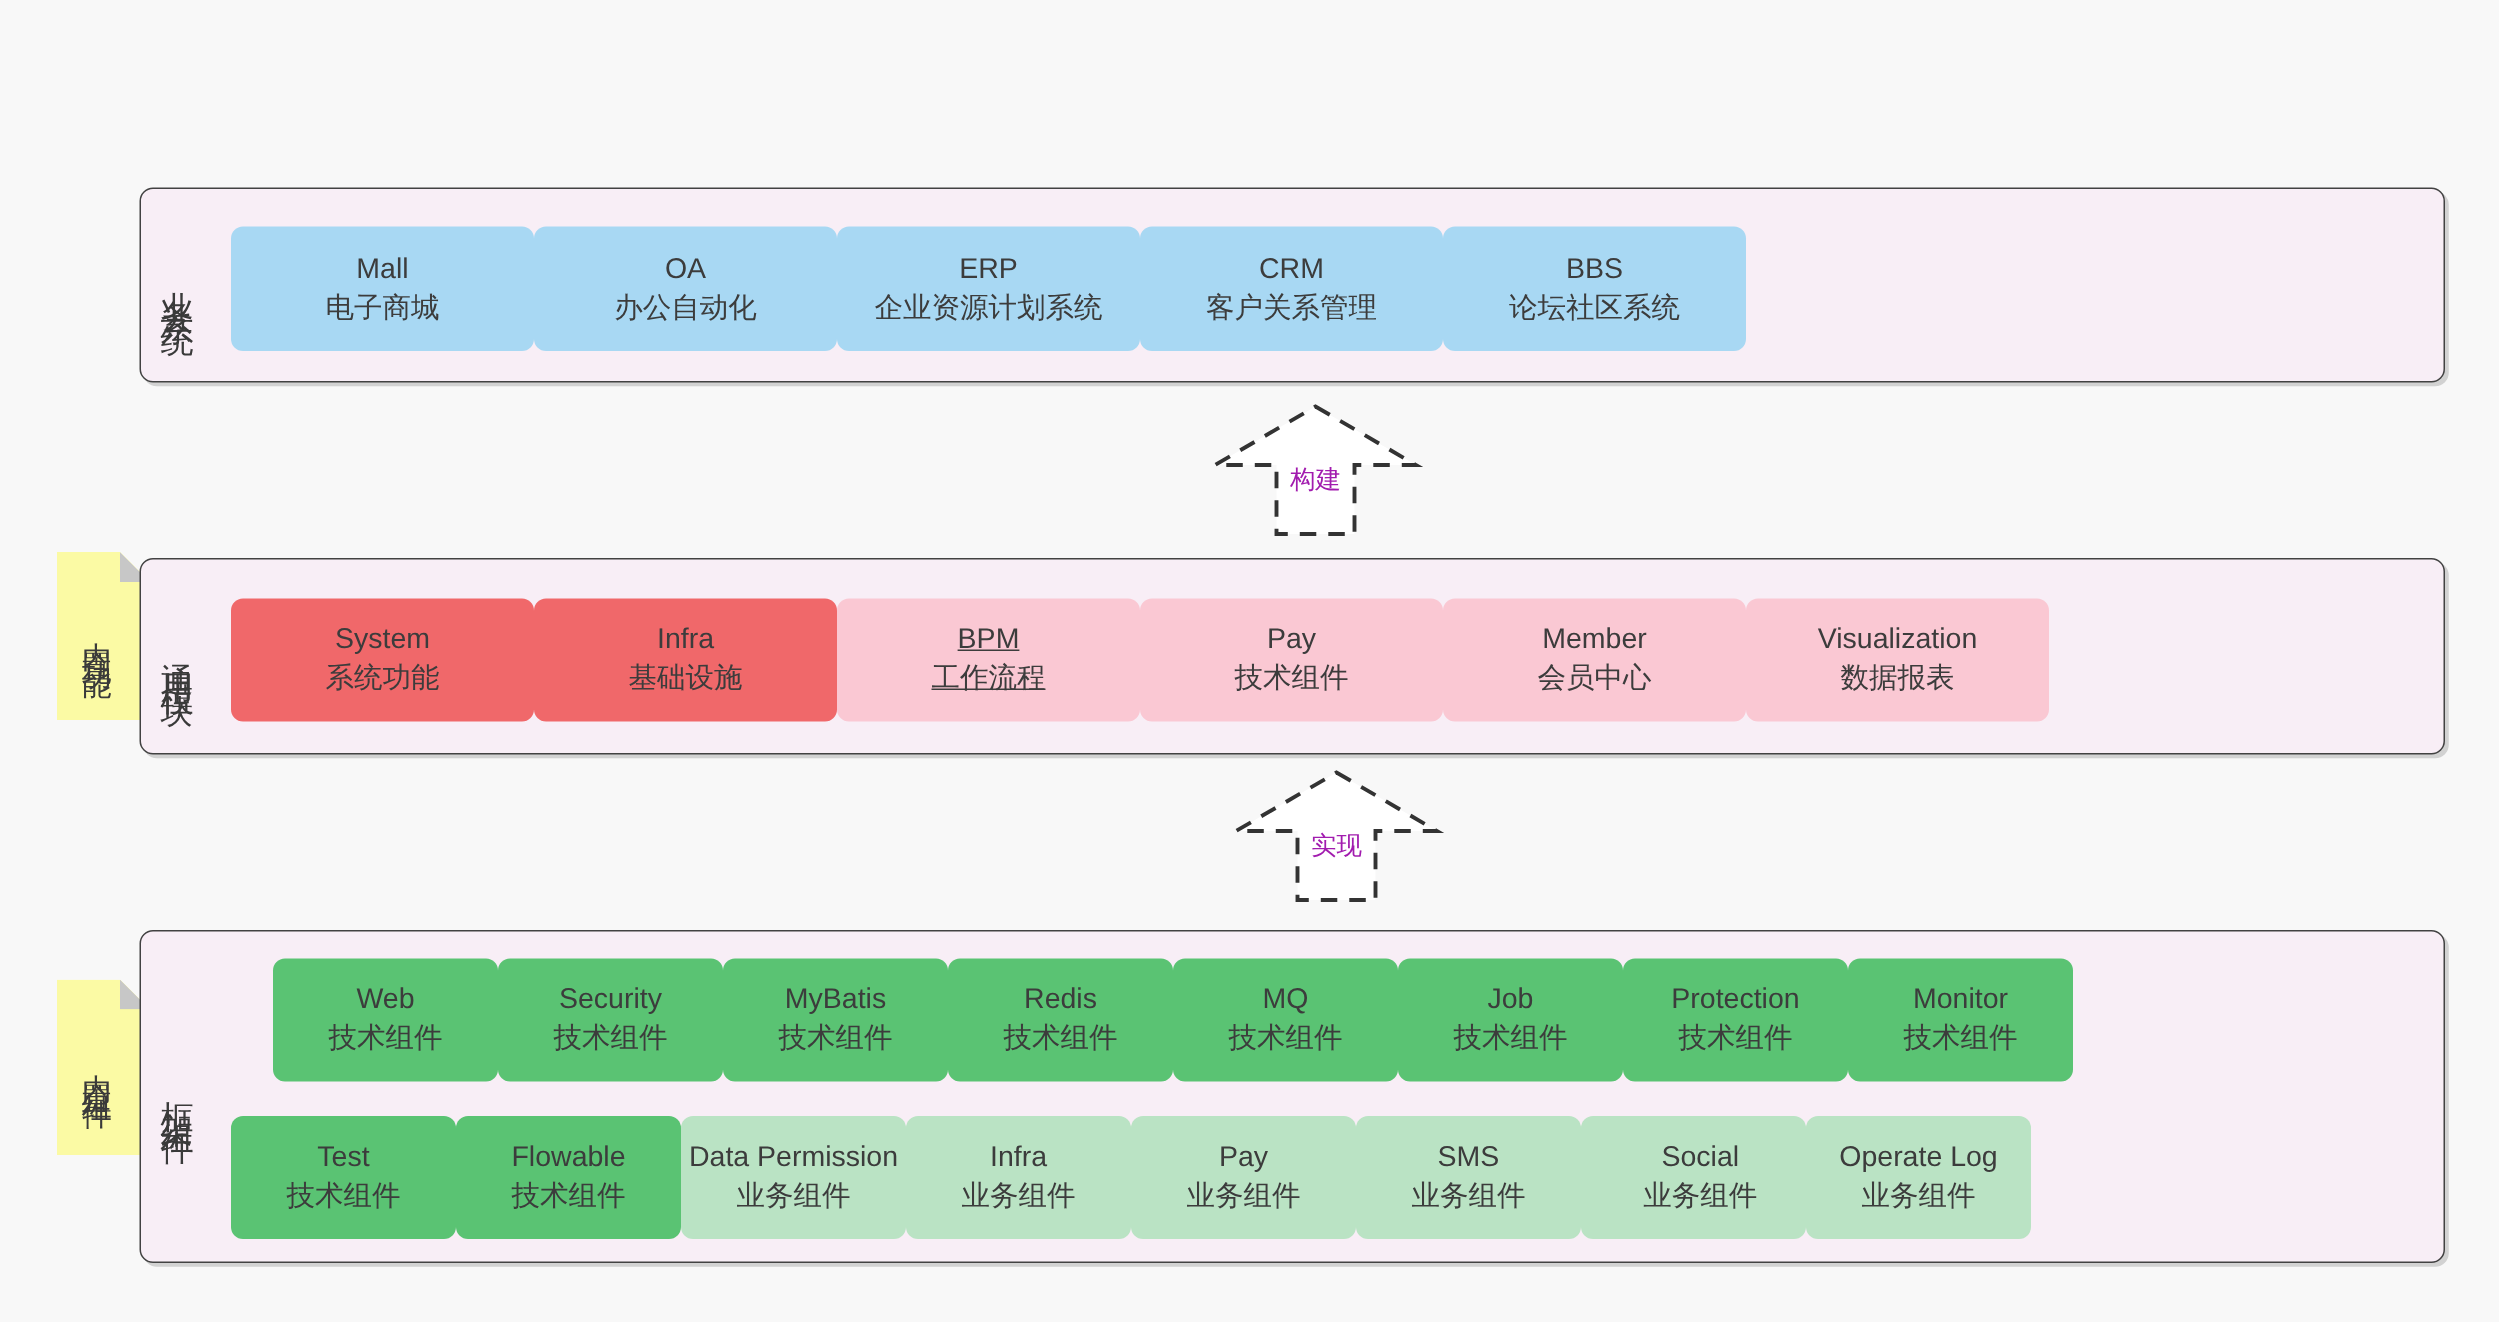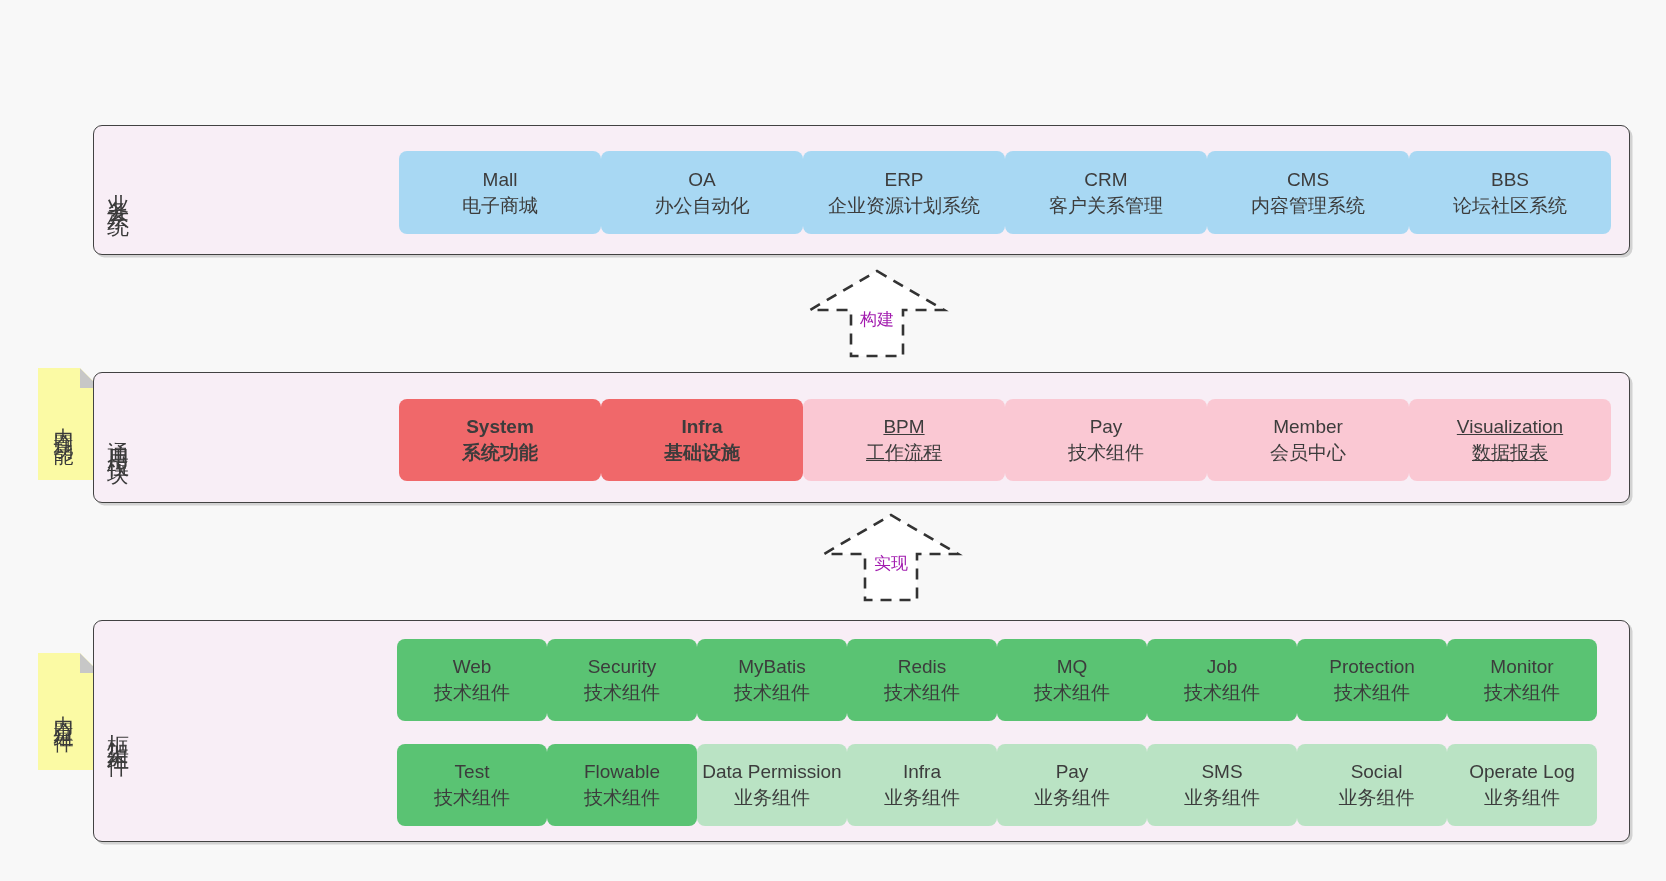--- a/index.html
+++ b/index.html
@@ -15,28 +15,28 @@
     background:var(--panel_bg,#f8eef6);
     border:1.6px solid var(--border,#424242);
     border-radius:9px;
     box-shadow:2.5px 2.5px 0 rgba(110,110,110,0.28);
   }
   .vtext{writing-mode:vertical-rl;text-orientation:upright;}
   .panel-label{
     position:absolute;left:11px;top:50%;transform:translateY(-50%);
     font-size:22px;letter-spacing:7px;color:#3a3a3a;line-height:26px;
   }
-  .row{position:absolute;display:flex;justify-content:flex-end;}
+  .row{position:absolute;display:flex;justify-content:flex-start;}
   .box{
     box-sizing:border-box;height:100%;border-radius:8px;
     display:flex;flex-direction:column;align-items:center;justify-content:center;
     font-size:19px;line-height:26px;text-align:center;padding:0 4px;
   }
   .v-blue{background:var(--blue,#a8d8f3);}
-  .v-red{background:var(--red,#f0686a);font-weight:bold;}
+  .v-red{background:var(--red,#f0686a);}
   .v-pink{background:var(--pink,#fac8d3);}
   .v-green{background:var(--green,#5ac373);}
   .v-lightgreen{background:var(--lightgreen,#bae3c4);}
   .sticky-note{
     position:absolute;box-sizing:border-box;
     background:var(--sticky,#fbfaa4);
     clip-path:polygon(0 0,calc(100% - 20px) 0,100% 20px,100% 100%,0 100%);
     display:flex;align-items:center;justify-content:center;padding-right:10px;
   }
   .fold{
@@ -68,24 +68,20 @@
         </div>
         <div class="box v-blue" style="flex: 0 0 202px;">
           <div class="box-name">ERP</div>
           <div class="box-desc">企业资源计划系统</div>
         </div>
         <div class="box v-blue" style="flex: 0 0 202px;">
           <div class="box-name">CRM</div>
           <div class="box-desc">客户关系管理</div>
         </div>
         <div class="box v-blue" style="flex: 0 0 202px;">
-          <div class="box-name">CMS</div>
-          <div class="box-desc">内容管理系统</div>
-        </div>
-        <div class="box v-blue" style="flex: 0 0 202px;">
           <div class="box-name">BBS</div>
           <div class="box-desc">论坛社区系统</div>
         </div>
       </div>
     </div>
     <div class="sticky-note" style="left: 38px; top: 368px; width: 62px; height: 112px;">
       <div class="fold"></div>
       <div class="vtext note-text">内置功能</div>
     </div>
     <div class="panel" style="left: 93px; top: 372px; width: 1537px; height: 131px;">
@@ -104,21 +100,21 @@
           <div class="box-desc">工作流程</div>
         </div>
         <div class="box v-pink" style="flex: 0 0 202px;">
           <div class="box-name">Pay</div>
           <div class="box-desc">技术组件</div>
         </div>
         <div class="box v-pink" style="flex: 0 0 202px;">
           <div class="box-name">Member</div>
           <div class="box-desc">会员中心</div>
         </div>
-        <div class="box v-pink" style="flex: 0 0 202px; text-decoration: underline;">
+        <div class="box v-pink" style="flex: 0 0 202px;">
           <div class="box-name">Visualization</div>
           <div class="box-desc">数据报表</div>
         </div>
       </div>
     </div>
     <div class="sticky-note" style="left: 38px; top: 653px; width: 62px; height: 117px;">
       <div class="fold"></div>
       <div class="vtext note-text">内置组件</div>
     </div>
     <div class="panel" style="left: 93px; top: 620px; width: 1537px; height: 222px;">

